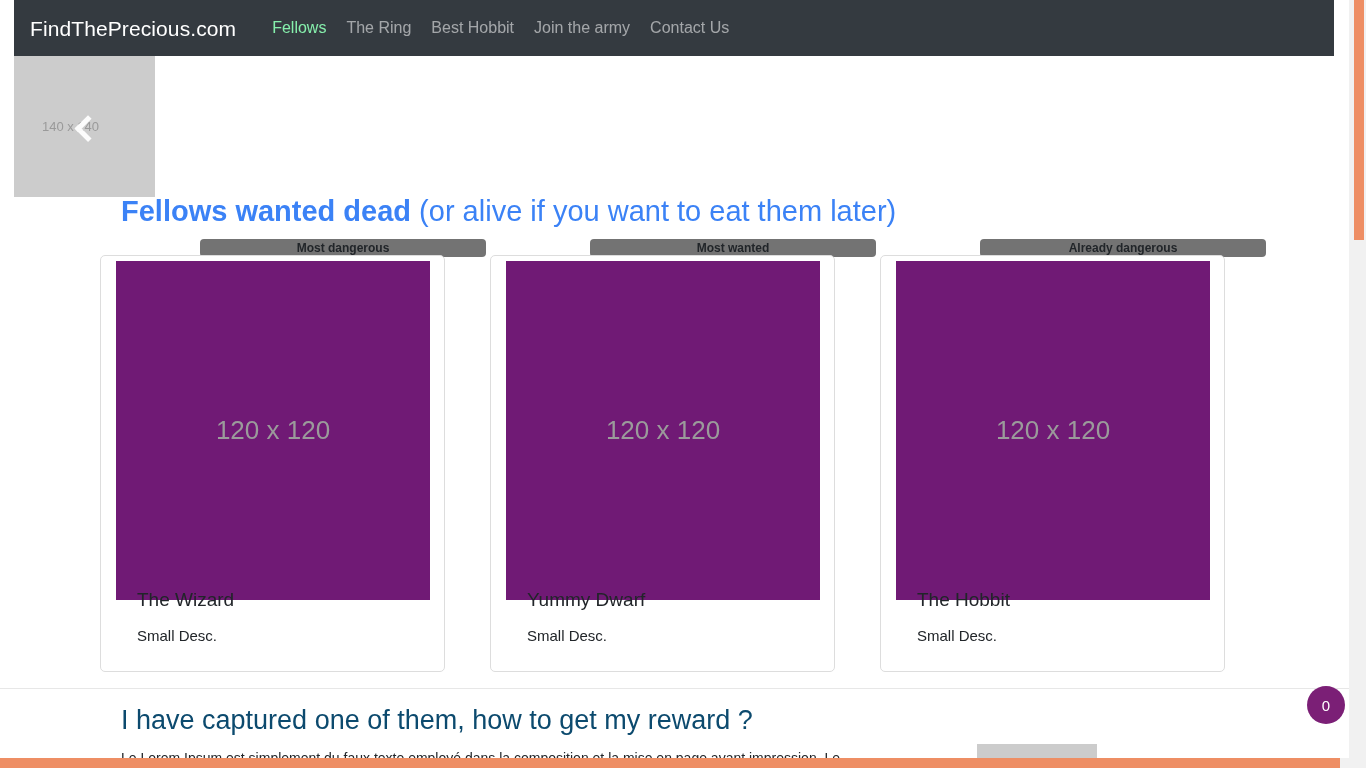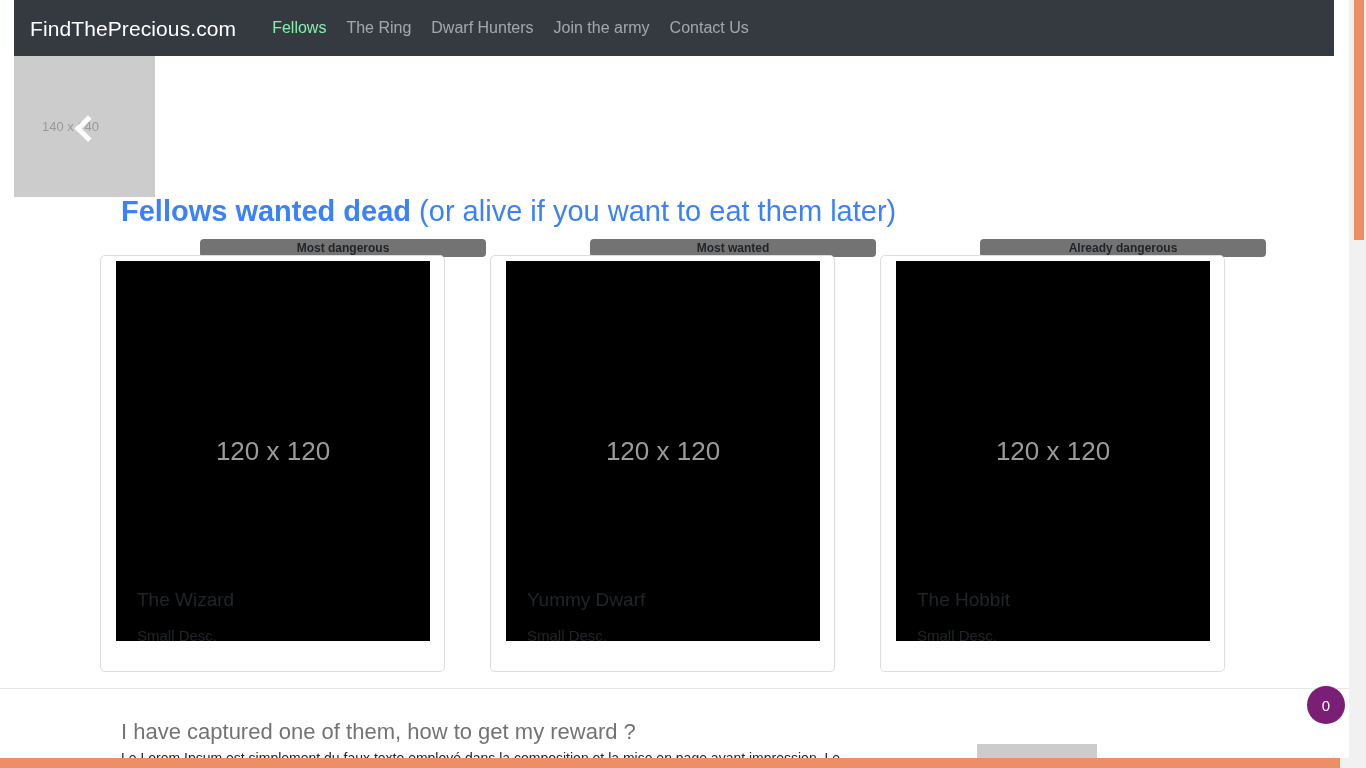--- a/index.html
+++ b/index.html
@@ -162,22 +162,22 @@
     background: #ffffff;
     border: 1px solid #dddddd;
     border-radius: 5px;
     box-sizing: border-box;
   }
   .card-img {
     position: absolute;
     left: 15px;
     top: 5px;
     width: 314px;
-    height: 380px;
-    background: #000000;
+    height: 339px;
+    background: #701a75;
     display: flex;
     align-items: center;
     justify-content: center;
     color: #9b9b9b;
     font-size: 26px;
     user-select: none;
   }
   .card-title {
     position: absolute;
     left: 36px;
@@ -201,25 +201,24 @@
     left: 0px;
     top: 688px;
     width: 1352px;
     height: 1px;
     background: #e7e7e7;
   }
   .section-title {
     position: absolute;
     left: 121px;
     top: 703px;
-    font-size: 22px;
+    font-size: 27px;
     line-height: 34px;
-    color: #737373;
-    white-space: nowrap;
-    margin-top: 12px;
+    color: #0c4a6e;
+    white-space: nowrap;
   }
   .section-para {
     position: absolute;
     left: 121px;
     top: 748px;
     width: 820px;
     font-size: 14px;
     line-height: 20px;
     color: #212529;
     overflow: hidden;
@@ -305,21 +304,21 @@
 </head>
 <body>
 
 <div class="viewport">
 
   <div class="navbar">
     <a class="brand" href="#">FindThePrecious.com</a>
     <div class="nav-links">
       <a class="nav-link active" href="#">Fellows</a>
       <a class="nav-link" href="#">The Ring</a>
-      <a class="nav-link" href="#">Dwarf Hunters</a>
+      <a class="nav-link" href="#">Best Hobbit</a>
       <a class="nav-link" href="#">Join the army</a>
       <a class="nav-link" href="#">Contact Us</a>
     </div>
   </div>
 
   <div class="hero">
     <div class="hero-label">140 x 140</div>
     <div class="carousel-prev">
       <span class="chev"></span>
     </div>

